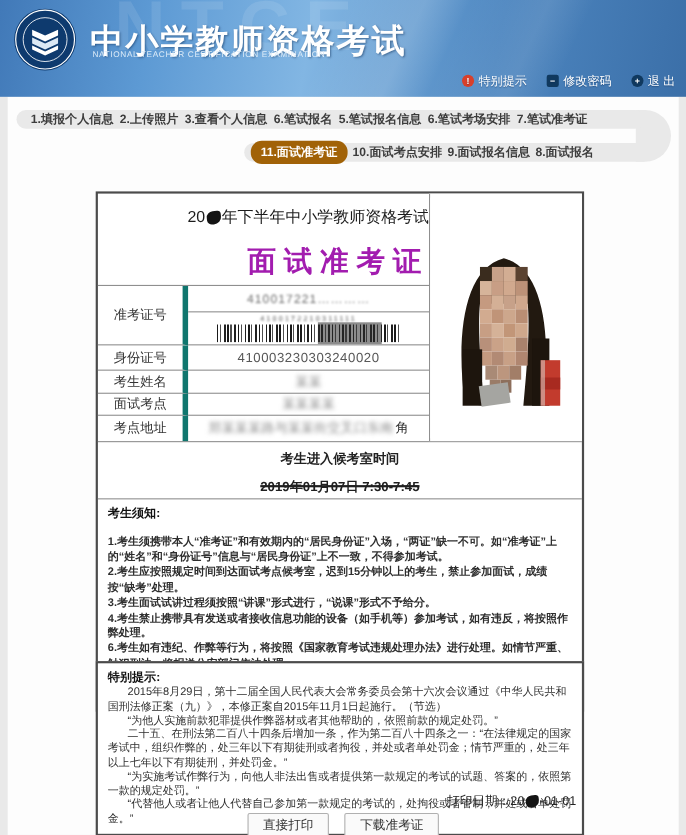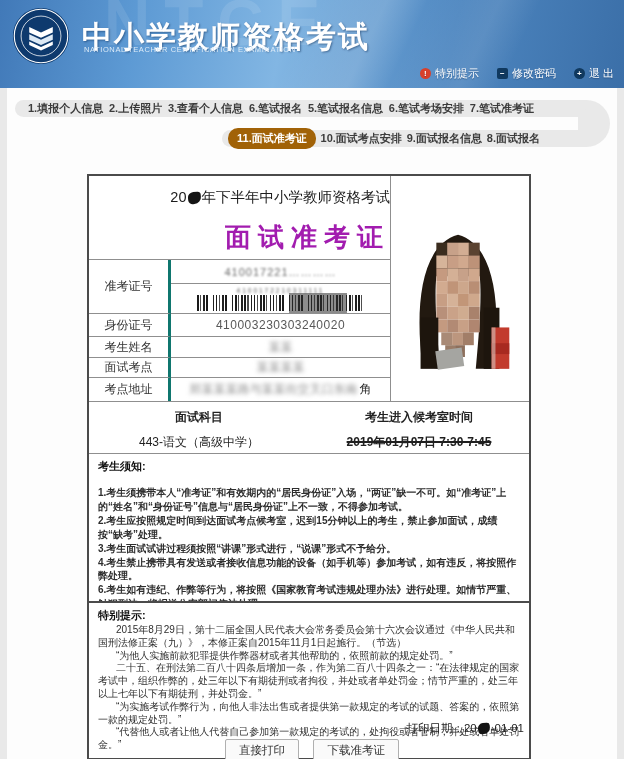--- a/index.html
+++ b/index.html
@@ -48,21 +48,21 @@
     border:2px solid #4b4b4b; color:#222; }
   .doc-grid { display:grid; grid-template-columns:82px 219px 1fr;
     grid-template-rows:84px 24px 30px 23px 21px 20px 23px; }
   .cell { border-color:#8f8f8f; display:flex; align-items:center; justify-content:center;
     font-size:12px; color:#333; overflow:hidden; }
   .title-cell { grid-area:1/1/2/3; border-bottom:1px solid #8f8f8f; flex-direction:column;
     justify-content:flex-start; padding-top:12px;align-items:flex-end; }
   .t1 { font-size:14.5px; color:#1c1c1c; }
   .t2 { font-size:26px; font-weight:bold; letter-spacing:7px; margin-top:13px; color:#a21caf; }
   .photo-cell { grid-area:1/3/8/4; border-left:1px solid #8f8f8f; background:#fff; }
-  .lbl { grid-column:1; border-right:3px solid #0f766e; border-bottom:1px solid #8f8f8f; }
+  .lbl { grid-column:1; border-right:5px solid #0f766e; border-bottom:1px solid #8f8f8f; }
   .val { grid-column:2; border-bottom:1px solid #8f8f8f; }
   .no-bb { border-bottom:none !important; }
   .pc-lbl { grid-area:2/1/4/2; }
   .blur1 { filter:blur(1.1px); color:#6b6b6b; font-size:11px; letter-spacing:1px; }
   .blur2 { filter:blur(.7px); color:#585858; letter-spacing:.5px; }
   .blur3 { filter:blur(2.1px); color:#8a8a8a; }
   .barcode-wrap { display:flex; flex-direction:column; align-items:center; gap:1px; }
   .barcode-digits { font-size:6.5px; color:#555; filter:blur(.8px); letter-spacing:2px; }
   .barcode { position:relative; width:168px; height:16px; filter:blur(.7px);
     background:repeating-linear-gradient(90deg,#1a1a1a 0 1.5px,#fff 1.5px 3px,#4e4e4e 3px 4px,#fff 4px 6.5px,#202020 6.5px 8px,#fff 8px 9.5px); }
@@ -230,24 +230,20 @@
 
       <div class="cell lbl no-bb" style="grid-row:7">考点地址</div>
       <div class="cell val no-bb" style="grid-row:7">
         <span class="blur3">郑某某某路与某某街交叉口东南</span>
           <span class="addr-tail">角</span>
       </div>
     </div>
 
     <div class="sec-exam">
       <div>
-        <span class="h">面试科目</span>
-        <span class="v">443-语文（高级中学）</span>
-      </div>
-      <div>
         <span class="h">考生进入候考室时间</span>
         <span class="v struck">2019年01月07日 7:30-7:45</span>
       </div>
     </div>
 
     <div class="sec-notice">
       <div class="notice-title">考生须知:</div>
       <div class="notice-item">1.考生须携带本人“准考证”和有效期内的“居民身份证”入场，“两证”缺一不可。如“准考证”上的“姓名”和“身份证号”信息与“居民身份证”上不一致，不得参加考试。</div>
       <div class="notice-item">2.考生应按照规定时间到达面试考点候考室，迟到15分钟以上的考生，禁止参加面试，成绩按“缺考”处理。</div>
       <div class="notice-item">3.考生面试试讲过程须按照“讲课”形式进行，“说课”形式不予给分。</div>

